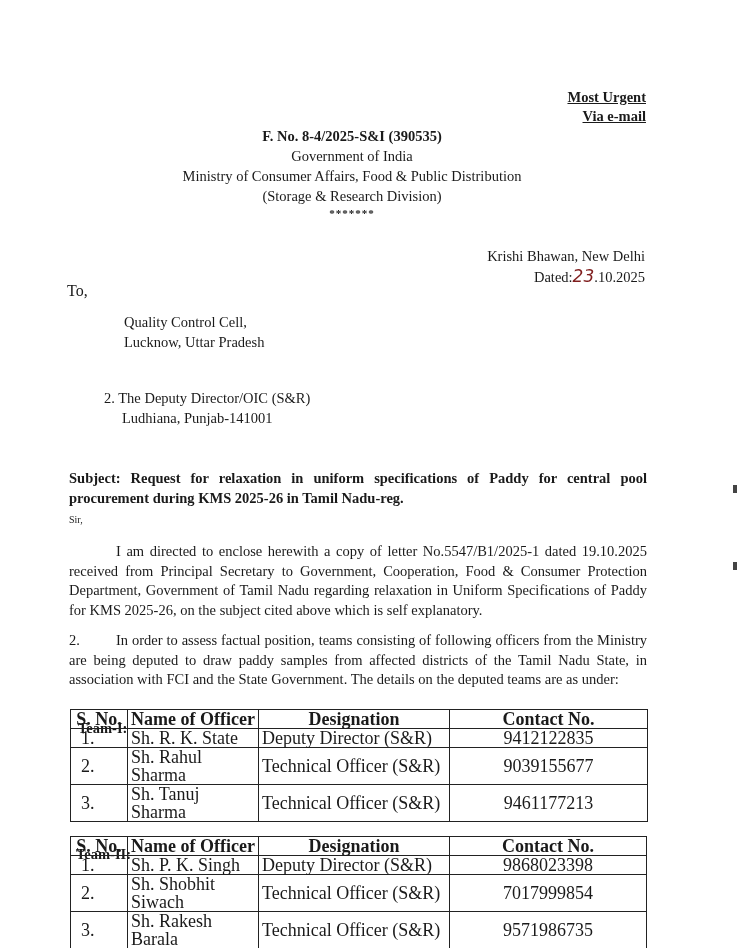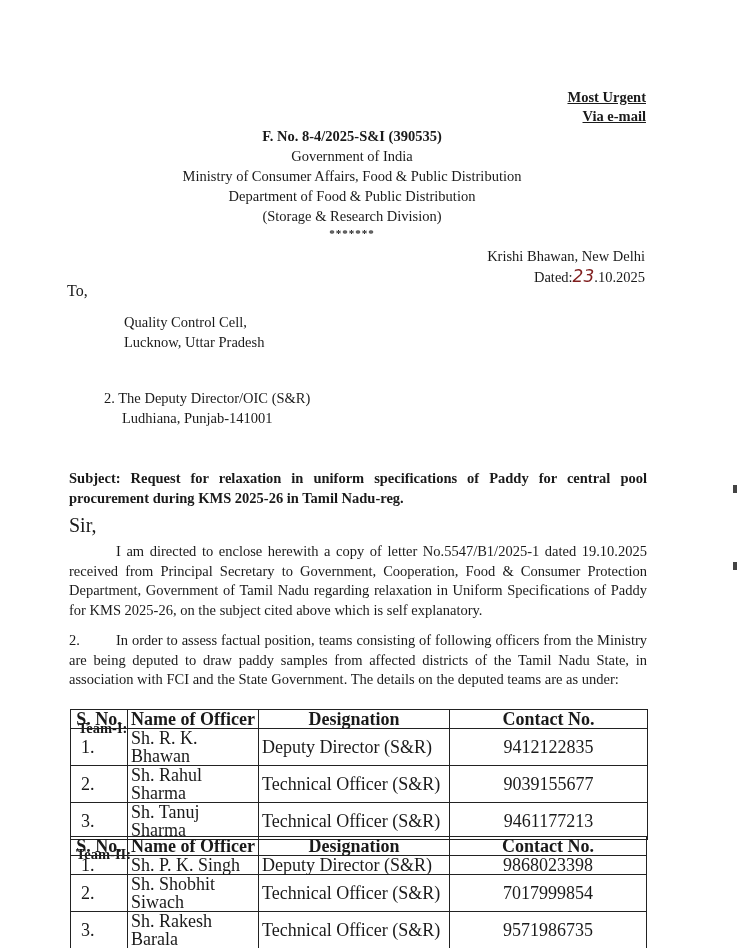--- a/index.html
+++ b/index.html
@@ -33,21 +33,21 @@
   .to { left: 67px; top: 254px; font-size: 16px; }
   .addr { font-size: 14.5px; line-height: 20px; }
   .addr1 { left: 106px; top: 284px; }
   .addr2 { left: 104px; top: 360px; }
   .addr .indent { padding-left: 18px; }
   .subject {
     left: 69px; width: 578px; top: 440px;
     font-size: 14.5px; line-height: 20px; font-weight: bold;
     text-align: justify; text-align-last: left;
   }
-  .sir { left: 69px; top: 486px; font-size: 20px; }
+  .sir { left: 69px; top: 486px; font-size: 10px; }
   .para {
     left: 69px; width: 578px;
     font-size: 14.5px; line-height: 19.5px; text-align: justify;
   }
   .para1 { top: 514px; text-indent: 47px; }
   .para2 { top: 603px; }
   .para2 .num { display: inline-block; width: 47px; }
   .team-label { font-weight: bold; font-size: 14.5px; }
   .team1-label { left: 78px; top: 692px; }
   .team2-label { left: 76px; top: 818px; }
@@ -73,21 +73,20 @@
 
 <div class="abs urgent">
   <div>Most Urgent</div>
   <div>Via e-mail</div>
 </div>
 
 <div class="abs header">
   <div class="fno">F. No. 8-4/2025-S&amp;I (390535)</div>
   <div>Government of India</div>
   <div>Ministry of Consumer Affairs, Food &amp; Public Distribution</div>
-  <div>Department of Food &amp; Public Distribution</div>
   <div>(Storage &amp; Research Division)</div>
   <div class="stars">*******</div>
 </div>
 
 <div class="abs place">
   <div>Krishi Bhawan, New Delhi</div>
   <div><span>Dated:</span><span class="dated-day">23</span><span>.10.2025</span></div>
 </div>
 
 <div class="abs to">To,</div>
@@ -113,21 +112,21 @@
 <table class="team t1">
   <tbody>
       <tr>
     <th class="col-sno">S. No.</th>
     <th class="col-name">Name of Officer</th>
     <th class="col-desig">Designation</th>
     <th>Contact No.</th>
   </tr>
   <tr>
     <td class="sno">1.</td>
-    <td>Sh. R. K. Bhawan</td>
+    <td>Sh. R. K. State</td>
     <td>Deputy Director (S&amp;R)</td>
     <td class="contact">9412122835</td>
   </tr>
   <tr>
     <td class="sno">2.</td>
     <td>Sh. Rahul Sharma</td>
     <td>Technical Officer (S&amp;R)</td>
     <td class="contact">9039155677</td>
   </tr>
   <tr>

